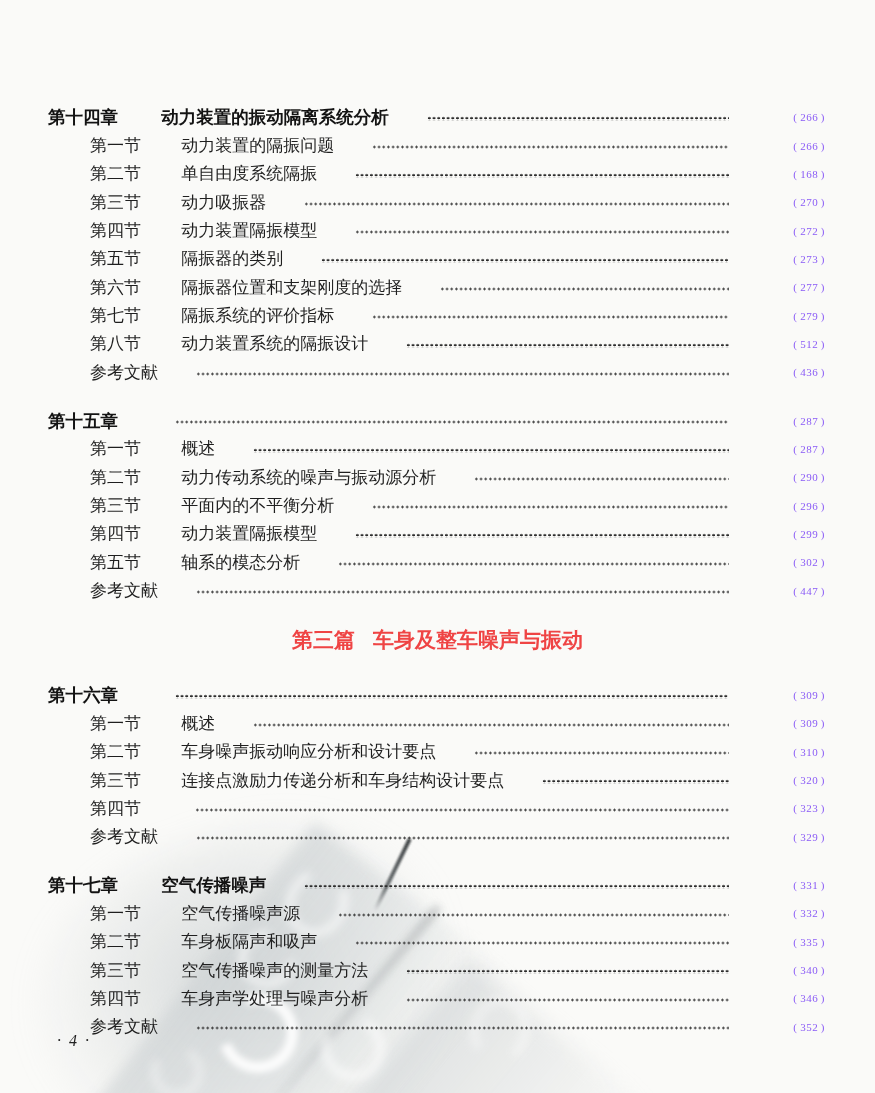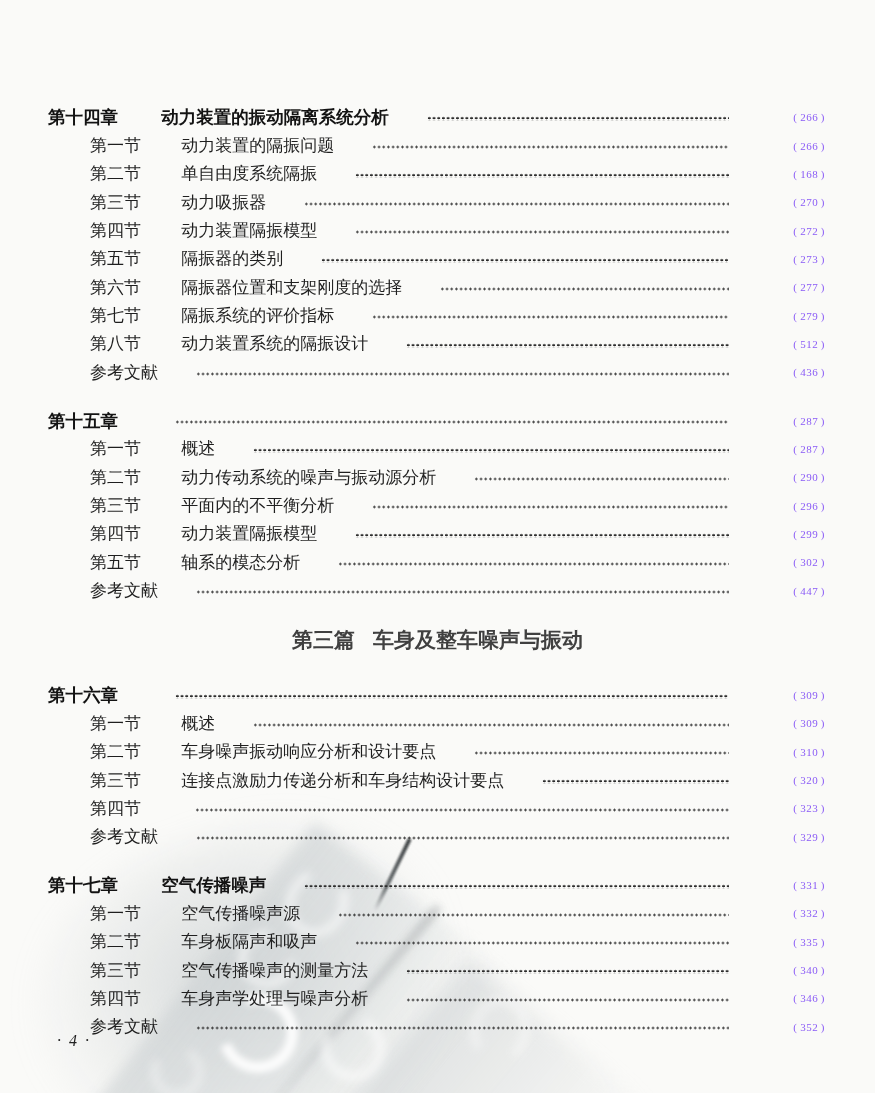--- a/index.html
+++ b/index.html
@@ -23,21 +23,21 @@
   .title{white-space:nowrap;}
   .dots{
     flex:1 1 auto;height:3.4px;margin:0 10px 0 14px;
     background-image:radial-gradient(circle,#2c2c2c 1.05px,rgba(0,0,0,0) 1.35px);
     background-size:4.7px 3.4px;background-repeat:repeat-x;background-position:0 50%;
     transform:translateY(1.5px);
   }
   .pageno{white-space:nowrap;min-width:62px;text-align:right;font-size:11px;font-weight:400;letter-spacing:.5px;color:#8b5cf6;}
   .chapter-block{margin-bottom:20px;}
   .part-heading{
-    text-align:center;font-weight:bold;font-size:21px;color:#404040;
+    text-align:center;font-weight:bold;font-size:21px;color:#ef4444;
     margin:15px 0 26px;height:30px;line-height:30px;
   }
   .part-heading .part-label{margin-right:0.85em;}
   
   .footer{
     position:absolute;left:57px;top:1032px;z-index:2;
     font-style:italic;font-size:16px;letter-spacing:2px;color:#222;
   }
   
   .watermark{position:absolute;inset:0;z-index:1;pointer-events:none;}

